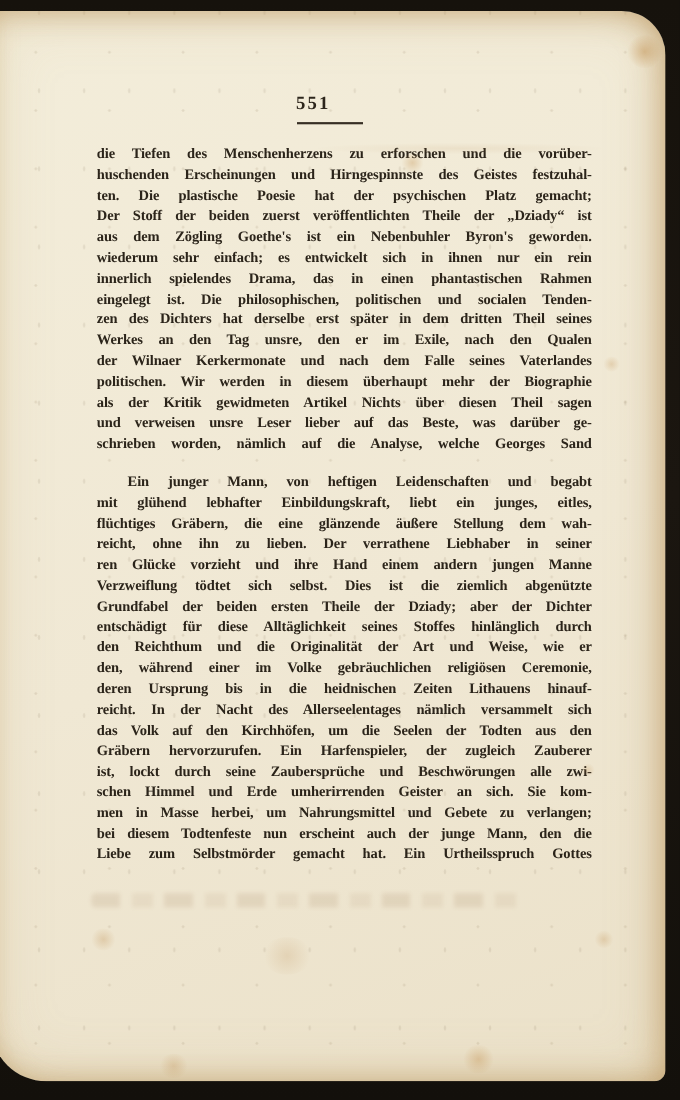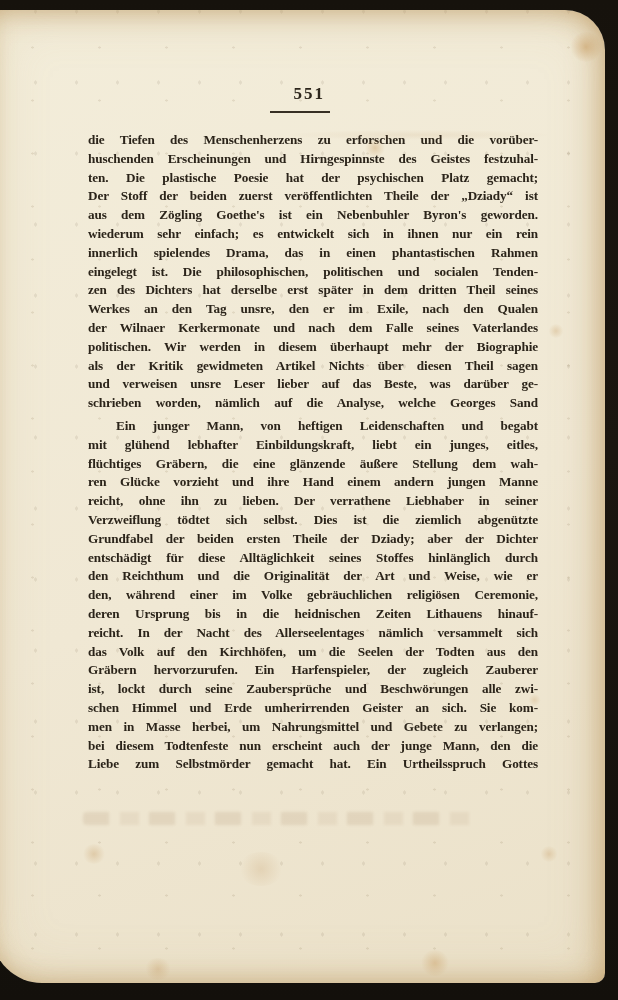--- a/index.html
+++ b/index.html
@@ -29,21 +29,21 @@
       inset -18px 0 30px -12px rgba(183, 143, 88, 0.50),
       inset 0 16px 28px -14px rgba(180, 140, 85, 0.45),
       inset 14px 0 26px -16px rgba(190, 155, 100, 0.35),
       inset 0 -15px 26px -14px rgba(183, 148, 93, 0.42);
   }
   .page-header {
     position: absolute;
     left: 277px;
     top: 74px;
     width: 56px;
-    text-align: right;
+    text-align: left;
   }
   .page-number {
     font-size: 17px;
     font-weight: bold;
     letter-spacing: 2px;
     color: #2d261c;
   }
   .page-number-rule {
     position: absolute;
     left: 1px;
@@ -57,21 +57,21 @@
     left: 96px;
     top: 121px;
     width: 450px;
     color: #2b241a;
     font-size: 13.2px;
     font-weight: bold;
     letter-spacing: -0.1px;
     line-height: 18.8px;
   }
   .para { margin: 0; }
-  .para + .para { margin-top: 4px; }
+  .para + .para { margin-top: 16px; }
   .tline {
     text-align: justify;
     text-align-last: justify;
     white-space: normal;
   }
   .tline.no-stretch { text-align-last: left; }
   .tline.indent { text-indent: 28px; }
   .ghost-text {
     position: absolute;
     left: 91px;
@@ -119,22 +119,22 @@
           <div class="tline">der Wilnaer Kerkermonate und nach dem Falle seines Vaterlandes</div>
           <div class="tline">politischen.  Wir werden in diesem überhaupt mehr der Biographie</div>
           <div class="tline">als der Kritik gewidmeten Artikel Nichts über diesen Theil sagen</div>
           <div class="tline">und verweisen unsre Leser lieber auf das Beste, was darüber ge-</div>
           <div class="tline">schrieben worden, nämlich auf die Analyse, welche Georges Sand</div>
         </div>
         <div class="para">
           <div class="tline indent">Ein junger Mann, von heftigen Leidenschaften und begabt</div>
           <div class="tline">mit glühend lebhafter Einbildungskraft, liebt ein junges, eitles,</div>
           <div class="tline">flüchtiges Gräbern, die eine glänzende äußere Stellung dem wah-</div>
+          <div class="tline">reicht, ohne ihn zu lieben.  Der verrathene Liebhaber in seiner</div>
           <div class="tline">ren Glücke vorzieht und ihre Hand einem andern jungen Manne</div>
-          <div class="tline">reicht, ohne ihn zu lieben.  Der verrathene Liebhaber in seiner</div>
           <div class="tline">Verzweiflung tödtet sich selbst.  Dies ist die ziemlich abgenützte</div>
           <div class="tline">Grundfabel der beiden ersten Theile der Dziady; aber der Dichter</div>
           <div class="tline">entschädigt für diese Alltäglichkeit seines Stoffes hinlänglich durch</div>
           <div class="tline">den Reichthum und die Originalität der Art und Weise, wie er</div>
           <div class="tline">den, während einer im Volke gebräuchlichen religiösen Ceremonie,</div>
           <div class="tline">deren Ursprung bis in die heidnischen Zeiten Lithauens hinauf-</div>
           <div class="tline">reicht.  In der Nacht des Allerseelentages nämlich versammelt sich</div>
           <div class="tline">das Volk auf den Kirchhöfen, um die Seelen der Todten aus den</div>
           <div class="tline">Gräbern hervorzurufen.  Ein Harfenspieler, der zugleich Zauberer</div>
           <div class="tline">ist, lockt durch seine Zaubersprüche und Beschwörungen alle zwi-</div>

